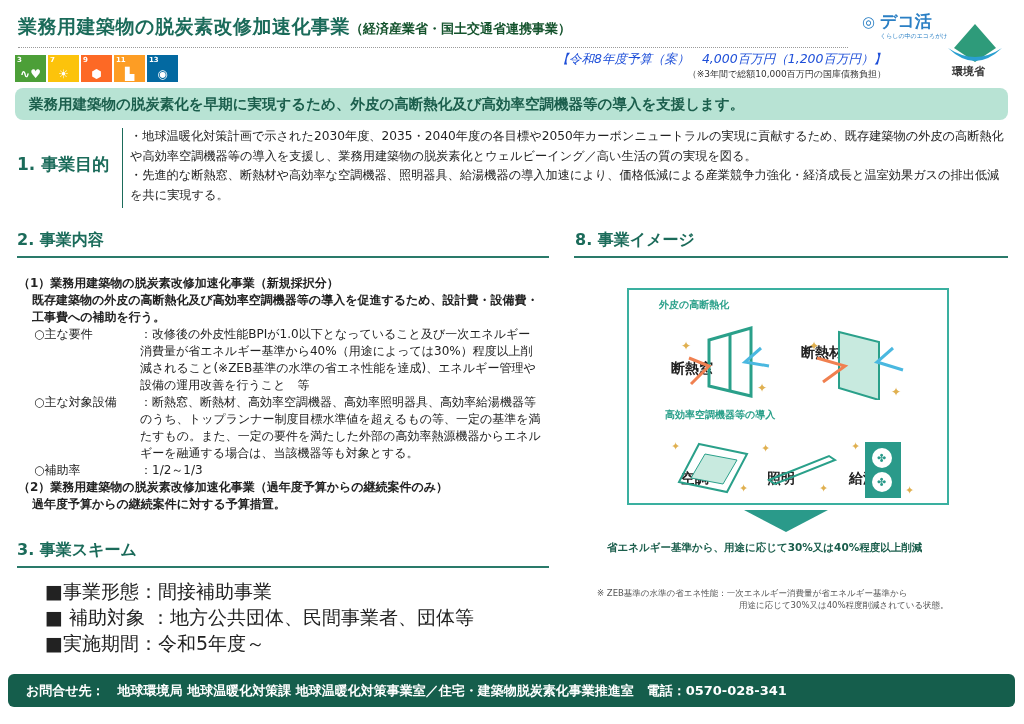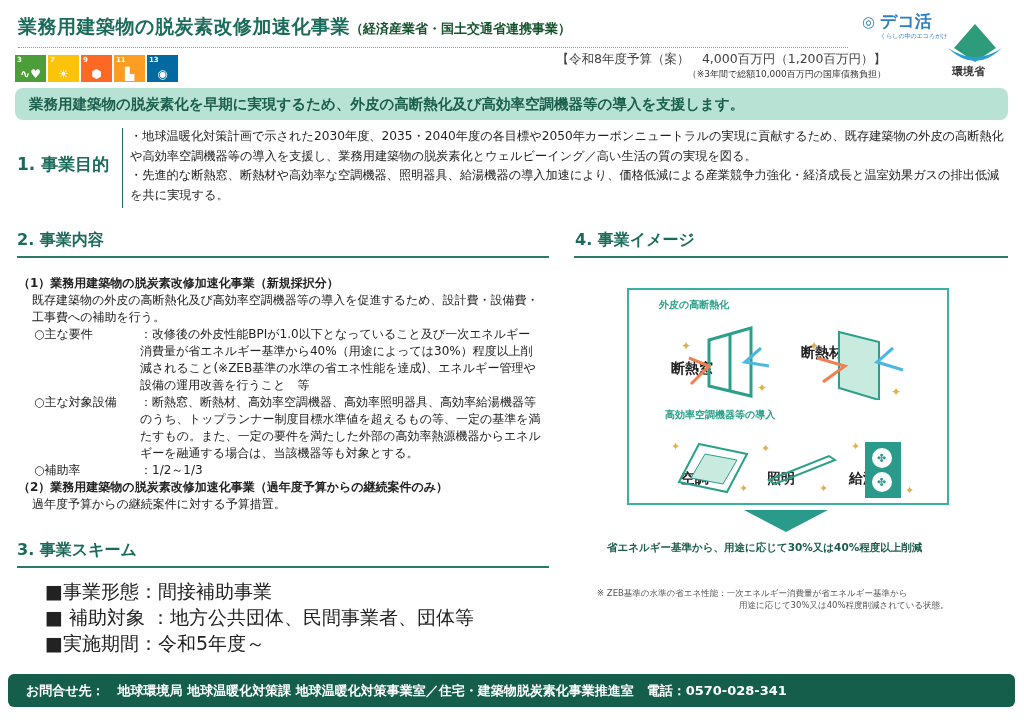--- a/index.html
+++ b/index.html
@@ -8,21 +8,21 @@
 
   .title-row { position: absolute; left: 18px; top: 14px; width: 830px; height: 34px; border-bottom: 1px dotted #9a9a9a; }
   .title-main { font-size: 19px; font-weight: bold; color: #1b6b5a; letter-spacing: 0.5px; white-space: nowrap; }
   .title-sub { font-size: 13px; font-weight: bold; color: #14532d; }
 
   .sdgs { position: absolute; left: 15px; top: 55px; display: flex; gap: 2px; }
   .sdg { width: 31px; height: 27px; position: relative; color: #fff; font-size: 7px; font-weight: bold; }
   .sdg .num { position: absolute; left: 2px; top: 1px; font-size: 7px; }
   .sdg .glyph { position: absolute; left: 0; right: 0; bottom: 1px; text-align: center; font-size: 12px; line-height: 14px; }
 
-  .budget { position: absolute; right: 138px; top: 51px; font-size: 12.5px; color: #404040; white-space: nowrap; }
+  .budget { position: absolute; right: 138px; top: 51px; font-size: 12.5px; color: #1d4ed8; white-space: nowrap; font-style: italic; }
   .budget-note { position: absolute; right: 138px; top: 68px; font-size: 9px; color: #333; white-space: nowrap; }
 
   .decokatsu { position: absolute; left: 862px; top: 10px; width: 80px; height: 30px; }
   .decokatsu .mark { position: absolute; left: 0; top: 3px; font-size: 15px; color: #2a7fc4; }
   .decokatsu .name { position: absolute; left: 18px; top: 0; font-size: 17px; font-weight: bold; color: #2a7fc4; }
   .decokatsu .tag { position: absolute; left: 18px; top: 22px; font-size: 6px; color: #2a7fc4; white-space: nowrap; }
 
   .moe-logo { position: absolute; left: 944px; top: 22px; width: 62px; height: 60px; }
   .moe-name { position: absolute; left: 952px; top: 64px; font-size: 11px; font-weight: bold; color: #333; }
 
@@ -31,21 +31,21 @@
 
   .purpose-label { position: absolute; left: 17px; top: 153px; font-size: 17px; font-weight: bold; color: #1b6b5a; }
   .purpose-rule { position: absolute; left: 122px; top: 128px; width: 1px; height: 80px; background: #1b6b5a; }
   .purpose-text { position: absolute; left: 130px; top: 127px; width: 880px; font-size: 12.2px; line-height: 19.5px; color: #222; }
 
   .sec-head { position: absolute; font-size: 16px; font-weight: bold; color: #1b6b5a; }
   .sec-rule { position: absolute; height: 2px; background: #2a7a6a; }
 
   .content { position: absolute; left: 22px; top: 275px; width: 520px; font-size: 12px; line-height: 17px; color: #222; }
   .content .sub-head { font-weight: bold; margin-left: -4px; }
-  .content .para { margin-left: 10px; }
+  .content .para { margin-left: 10px; font-weight: bold; }
   .req { display: flex; margin-left: 12px; }
   .req .k { width: 106px; flex: none; }
   .req .v { flex: 1; }
 
   .scheme { position: absolute; left: 45px; top: 578px; font-size: 19px; line-height: 26px; color: #222; }
 
   .image-box { position: absolute; left: 627px; top: 288px; width: 322px; height: 217px; border: 2px solid #3ab0a0; background: #fff; }
   .img-title { position: absolute; font-size: 10px; font-weight: bold; color: #2aa08a; white-space: nowrap; }
   .img-label { position: absolute; font-size: 14px; font-weight: bold; color: #222; margin-top: 40px; }
   .arrow-down { position: absolute; left: 744px; top: 510px; width: 0; height: 0; border-left: 42px solid transparent; border-right: 42px solid transparent; border-top: 22px solid #2a9a8a; }
@@ -134,21 +134,21 @@
 </div>
 
 <div class="sec-head" style="left:17px; top:540px;">3. 事業スキーム</div>
 <div class="sec-rule" style="left:17px; top:566px; width:532px;"></div>
 <div class="scheme">
   <div>■事業形態：間接補助事業</div>
   <div>■ 補助対象 ：地方公共団体、民間事業者、団体等</div>
   <div>■実施期間：令和5年度～</div>
 </div>
 
-<div class="sec-head" style="left:575px; top:230px;">4. 事業イメージ</div>
+<div class="sec-head" style="left:575px; top:230px;">8. 事業イメージ</div>
 <div class="sec-rule" style="left:574px; top:256px; width:434px;"></div>
 
 <div class="image-box">
   <div class="img-title" style="left:30px; top:8px;">外皮の高断熱化</div>
   <div class="img-label" style="left:42px; top:30px;">断熱窓</div>
   <div class="img-label" style="left:172px; top:14px;">断熱材</div>
 
   <svg style="position:absolute;left:40px;top:30px;" width="110" height="80" viewBox="0 0 110 80">
     <polygon points="40,20 82,8 82,76 40,66" fill="none" stroke="#2aa08a" stroke-width="3"></polygon>
     <line x1="61" y1="14" x2="61" y2="71" stroke="#2aa08a" stroke-width="3"></line>

